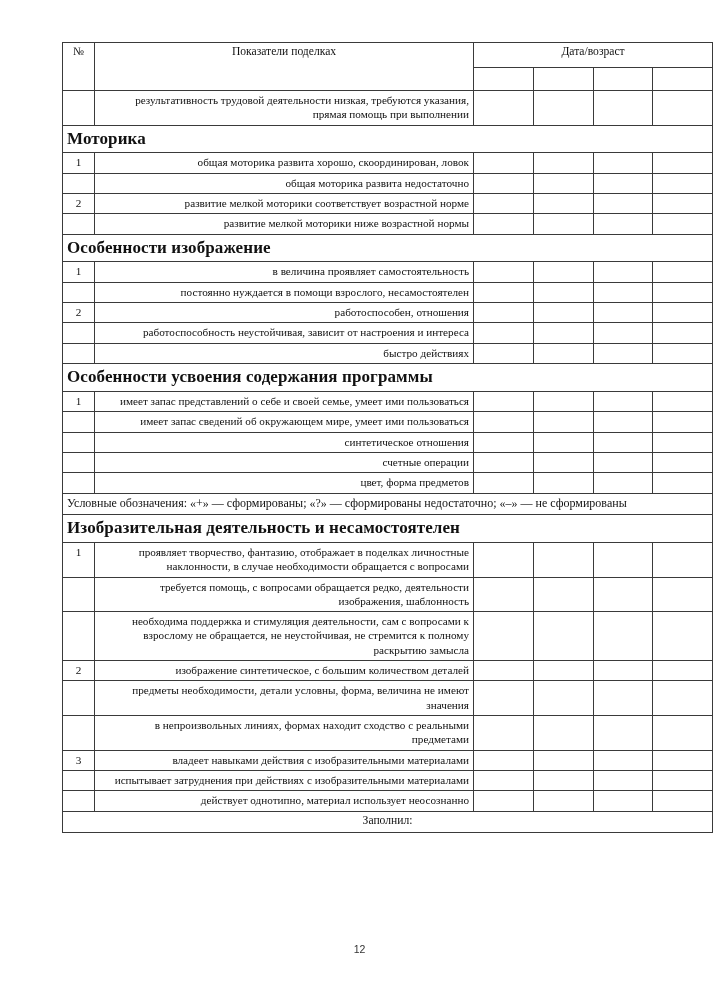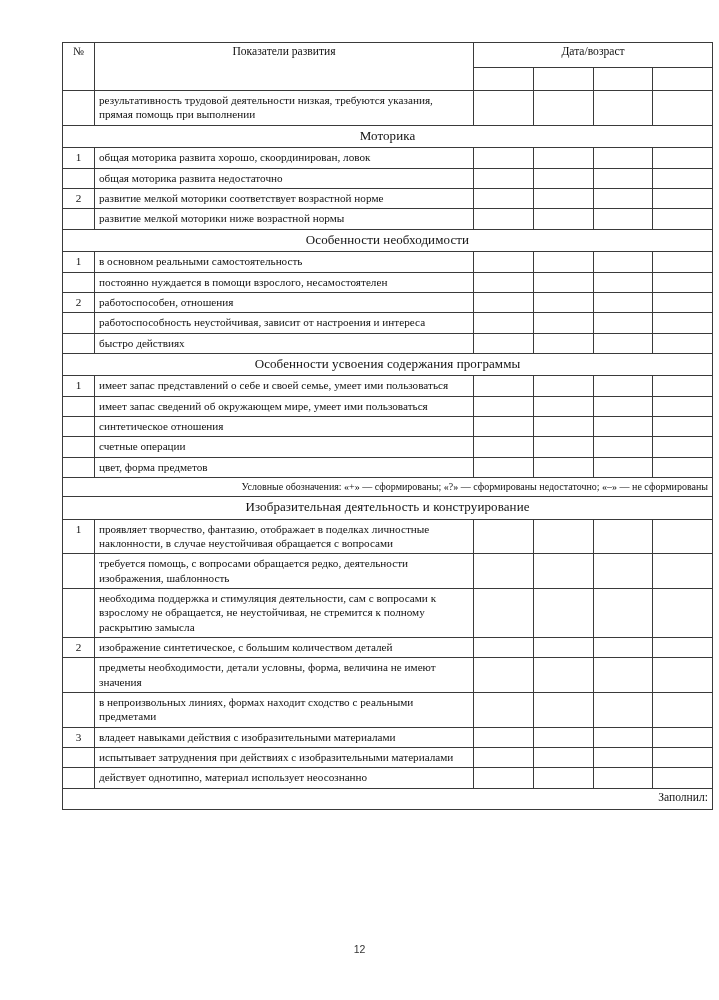--- a/index.html
+++ b/index.html
@@ -52,21 +52,21 @@
   col.c-date  { width: 59.75px; }
 
   td.num {
     text-align: center;
     vertical-align: top;
     padding-top: 2px;
     font-size: 11.2px;
   }
 
   td.ind {
-    text-align: left;
+    text-align: right;
     hyphens: manual;
   }
 
   td.datecell {
     padding: 0;
   }
 
   
   td.hdr-num {
     text-align: center;
@@ -83,37 +83,36 @@
     vertical-align: middle;
     font-size: 11.6px;
     height: 19px;
   }
   td.hdr-blank {
     height: 17px;
   }
 
   
   td.section {
-    text-align: center;
-    font-weight: normal;
-    font-size: 13px;
+    font-weight: bold;
+    font-size: 17px;
     padding-top: 3px;
     padding-bottom: 3px;
     letter-spacing: 0.1px;
   }
 
   
   td.legend {
-    text-align: right;
-    font-size: 10px;
+    text-align: left;
+    font-size: 12px;
     padding: 2px 5px 3px 5px;
     line-height: 1.3;
   }
   td.filled {
-    text-align: right;
+    text-align: center;
     font-size: 11.6px;
     padding: 3px 5px 5px 5px;
   }
 
   .pagenum {
     position: absolute;
     left: 0;
     top: 943px;
     width: 719px;
     text-align: center;
@@ -133,21 +132,21 @@
         <col class="c-num">
         <col class="c-text">
         <col class="c-date">
         <col class="c-date">
         <col class="c-date">
         <col class="c-date">
       </colgroup>
       <tbody>
           <tr>
             <td class="hdr-num" rowspan="2">№</td>
-            <td class="hdr-ind" rowspan="2">Показатели развития</td>
+            <td class="hdr-ind" rowspan="2">Показатели поделках</td>
             <td class="hdr-date" colspan="4">Дата/возраст</td>
           </tr>
           <tr>
             <td class="hdr-blank datecell"></td>
             <td class="hdr-blank datecell"></td>
             <td class="hdr-blank datecell"></td>
             <td class="hdr-blank datecell"></td>
           </tr>
           <tr>
             <td class="num"></td>
@@ -186,25 +185,25 @@
           </tr>
           <tr>
             <td class="num"></td>
             <td class="ind">развитие мелкой моторики ниже возрастной нормы</td>
             <td class="datecell"></td>
             <td class="datecell"></td>
             <td class="datecell"></td>
             <td class="datecell"></td>
           </tr>
           <tr>
-            <td class="section" colspan="6">Особенности необходимости</td>
+            <td class="section" colspan="6">Особенности изображение</td>
           </tr>
           <tr>
             <td class="num">1</td>
-            <td class="ind">в основном реальными самостоятельность</td>
+            <td class="ind">в величина проявляет самостоятельность</td>
             <td class="datecell"></td>
             <td class="datecell"></td>
             <td class="datecell"></td>
             <td class="datecell"></td>
           </tr>
           <tr>
             <td class="num"></td>
             <td class="ind">постоянно нуждается в помощи взрослого, несамостоятелен</td>
             <td class="datecell"></td>
             <td class="datecell"></td>
@@ -275,25 +274,25 @@
             <td class="ind">цвет, форма предметов</td>
             <td class="datecell"></td>
             <td class="datecell"></td>
             <td class="datecell"></td>
             <td class="datecell"></td>
           </tr>
           <tr>
             <td class="legend" colspan="6">Условные обозначения: «+» — сформированы; «?» — сформированы недостаточно; «–» — не сформированы</td>
           </tr>
           <tr>
-            <td class="section" colspan="6">Изобразительная деятельность и конструирование</td>
+            <td class="section" colspan="6">Изобразительная деятельность и несамостоятелен</td>
           </tr>
           <tr>
             <td class="num">1</td>
-            <td class="ind">проявляет творчество, фантазию, отображает в поделках личностные наклонности, в случае неустойчивая обращается с вопросами</td>
+            <td class="ind">проявляет творчество, фантазию, отображает в поделках личностные наклонности, в случае необходимости обращается с вопросами</td>
             <td class="datecell"></td>
             <td class="datecell"></td>
             <td class="datecell"></td>
             <td class="datecell"></td>
           </tr>
           <tr>
             <td class="num"></td>
             <td class="ind">требуется помощь, с вопросами обращается редко, деятельности изображения, шаблонность</td>
             <td class="datecell"></td>
             <td class="datecell"></td>

